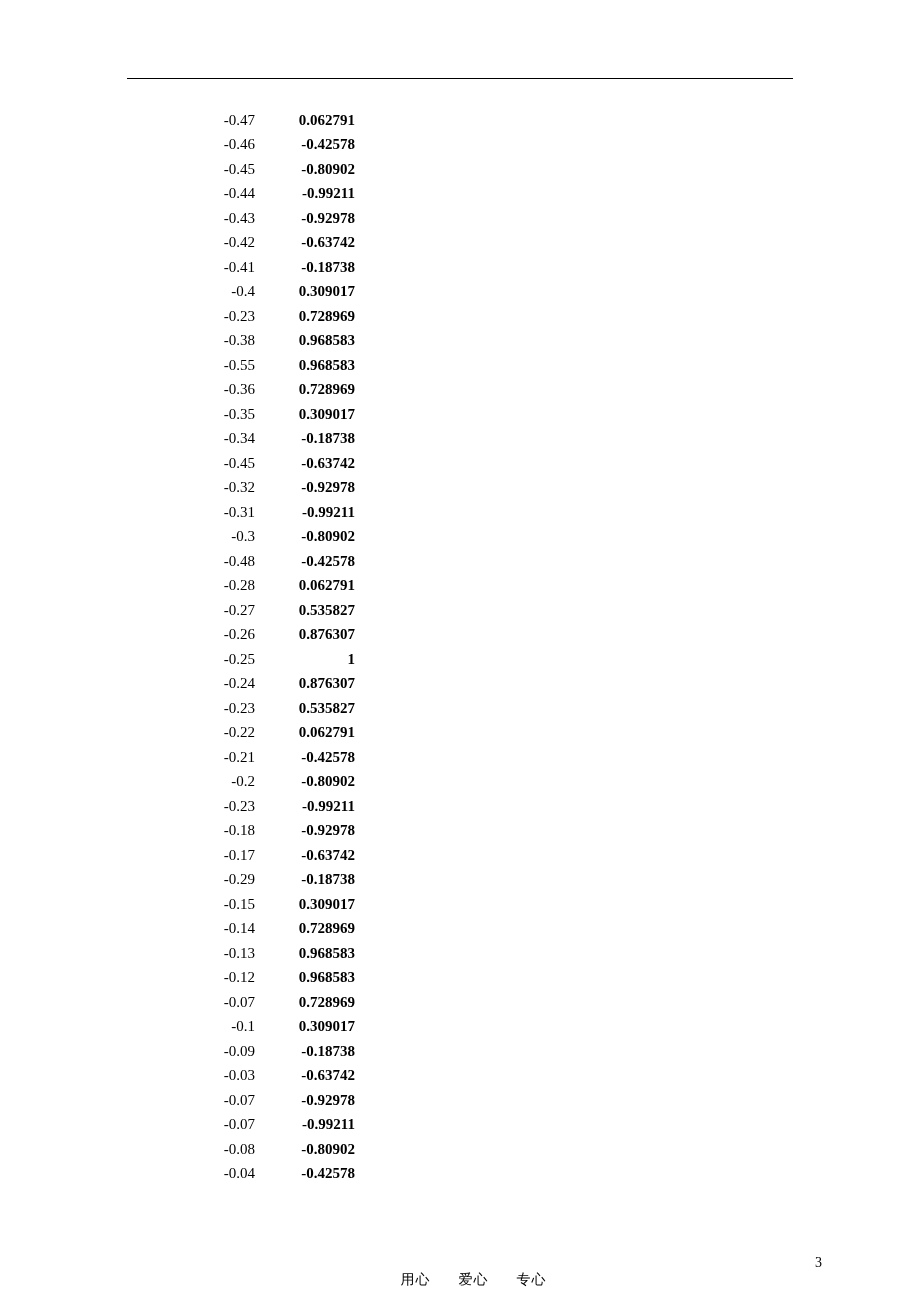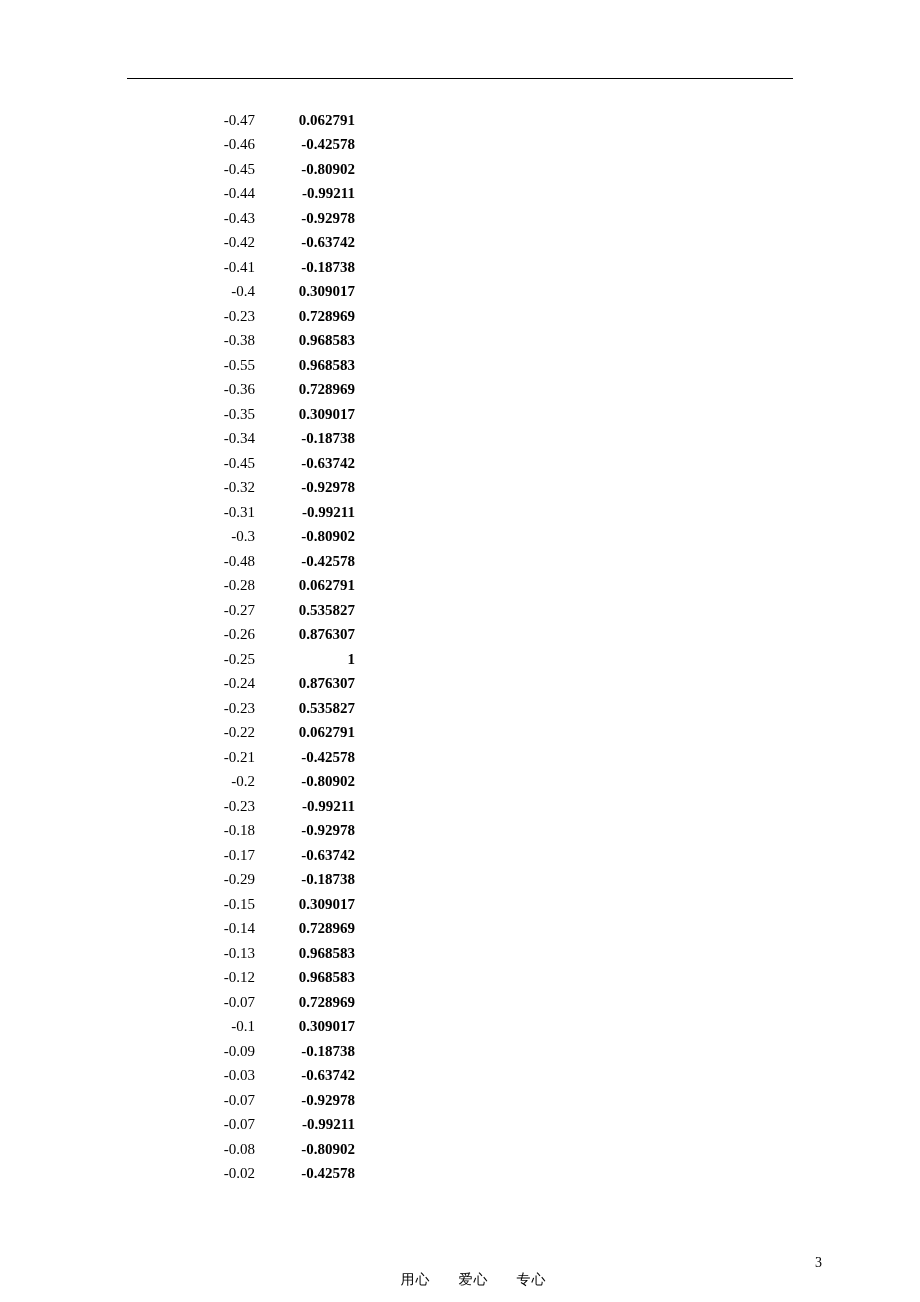--- a/index.html
+++ b/index.html
@@ -244,21 +244,21 @@
       </div>
       <div class="data-row">
         <span class="col-a">-0.07</span>
         <span class="col-b">-0.99211</span>
       </div>
       <div class="data-row">
         <span class="col-a">-0.08</span>
         <span class="col-b">-0.80902</span>
       </div>
       <div class="data-row">
-        <span class="col-a">-0.02</span>
+        <span class="col-a">-0.04</span>
         <span class="col-b">-0.42578</span>
       </div>
     </div>
 
   <div class="footer">
     <span class="footer-center">
       <span>用心</span><span class="gap"></span><span>爱心</span><span class="gap"></span><span>专心</span>
     </span>
     <span class="footer-page">3</span>
   </div>

